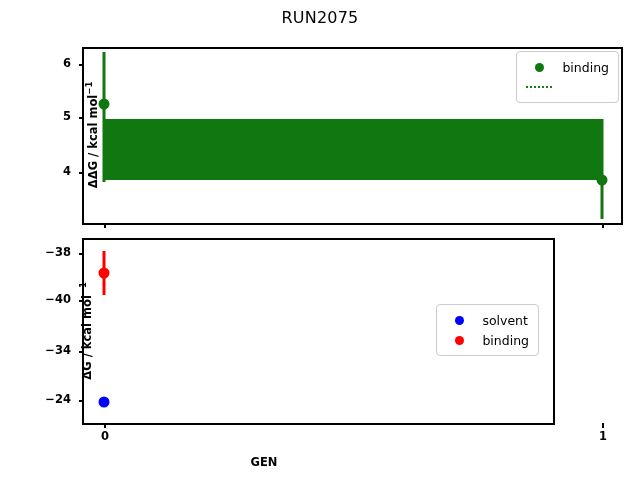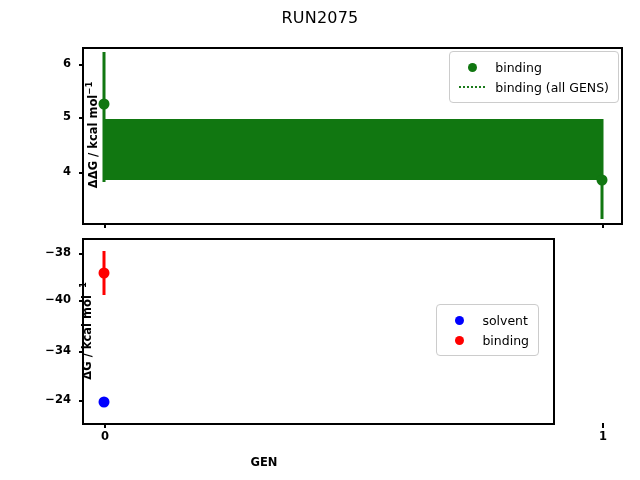--- a/index.html
+++ b/index.html
@@ -225,21 +225,20 @@
       <div class="legend-row">
         <span class="legend-key">
           <span class="legend-dot" style="background:#117711;"></span>
         </span>
         <span class="legend-text">binding</span>
       </div>
       <div class="legend-row">
         <span class="legend-key">
           <span class="legend-dashed"></span>
         </span>
-        <span class="legend-text">binding (all GENS)</span>
       </div>
     </div>
   </div>
 
   <div class="axes" id="axes-bottom">
 
     <div class="ytick" style="top: 13px;">
       <span class="ytick-label">−38</span>
     </div>
     <div class="ytick" style="top: 60px;">

